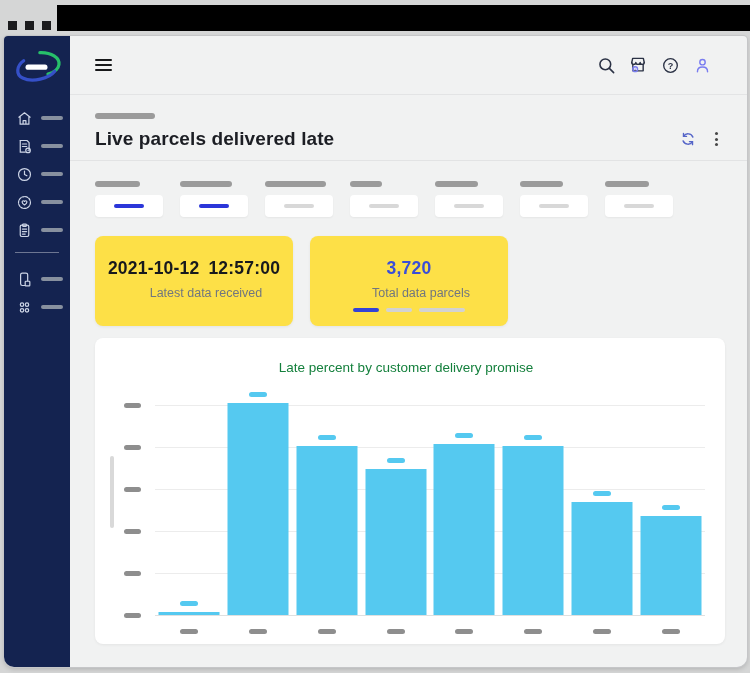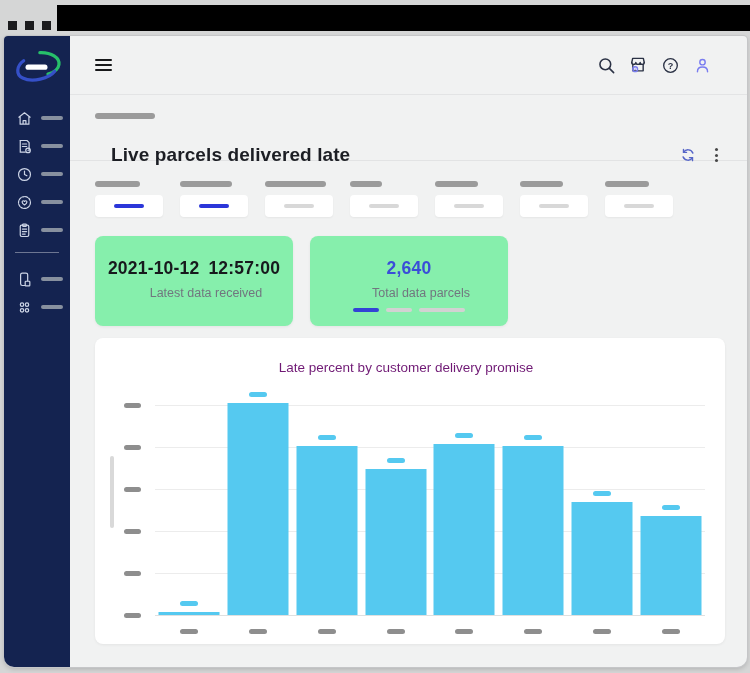--- a/index.html
+++ b/index.html
@@ -49,35 +49,35 @@
   .tab-group{width:68px;}
   .tab-label-dash{height:6px;border-radius:3px;background:#9b9b9b;}
   .tab-chip{margin-top:8px;height:22px;background:#fff;border-radius:4px;box-shadow:0 1px 2px rgba(0,0,0,.05);
             display:flex;align-items:center;justify-content:center;cursor:pointer;}
   .tab-chip i{display:block;width:30px;height:4.5px;border-radius:2.5px;}
   .tab-chip.active i{background:#2b36d9;}
   .tab-chip.inactive i{background:#d8d8d8;}
 
   
   .cards-row{display:flex;gap:17px;padding:19px 0 0 25px;}
-  .stat-card{position:relative;width:198px;height:90px;background:#86efac;border-radius:8px;
+  .stat-card{position:relative;width:198px;height:90px;background:#fde047;border-radius:8px;
              box-shadow:0 1px 3px rgba(0,0,0,.06);box-sizing:border-box;text-align:center;padding-top:22px;}
   .stat-value{font-size:17.5px;font-weight:700;color:#17191d;letter-spacing:.2px;}
   .stat-value .gap{display:inline-block;width:9px;}
   .stat-value.accent{color:#3a4ed8;}
   .stat-label{margin-top:7px;font-size:12.5px;color:#71767f;margin-left:24px;}
   .progress-row{position:absolute;left:0;right:0;bottom:14px;display:flex;gap:7px;justify-content:center;}
   .progress-row i{display:block;height:4.5px;border-radius:2.5px;}
   .progress-row i.filled{background:#3343d6;}
   .progress-row i.empty{background:#d2d2d2;}
 
   
   .chart-card{position:relative;margin:12px 0 0 25px;width:630px;height:306px;background:#fff;border-radius:8px;
               box-shadow:0 1px 3px rgba(0,0,0,.06);}
-  .chart-title{position:absolute;top:22px;left:0;right:8px;text-align:center;font-size:13.5px;font-weight:500;color:#701a75;}
+  .chart-title{position:absolute;top:22px;left:0;right:8px;text-align:center;font-size:13.5px;font-weight:500;color:#15803d;}
   .gridline{position:absolute;left:60px;width:550px;height:1px;background:#ececec;}
   .gridline.base{background:#dfe0e0;}
   .ytick-dash{position:absolute;left:29px;width:17px;height:5px;border-radius:2.5px;background:#8e8e8e;}
   .ylabel-dash{position:absolute;left:15px;top:118px;width:3.5px;height:72px;border-radius:2px;background:#d9d9d9;}
   .bars{position:absolute;left:60px;top:67px;width:550px;height:210px;display:flex;}
   .bar-slot{position:relative;flex:1;}
   .bar{position:absolute;bottom:0;left:50%;transform:translateX(-50%);width:61px;background:#55c9f0;}
   .bar-label-dash{position:absolute;left:50%;transform:translateX(-50%);width:18px;height:5px;border-radius:2.5px;background:#55c9f0;}
   .xtick-dash{position:absolute;left:50%;transform:translateX(-50%);bottom:-19px;width:18px;height:5px;border-radius:2.5px;background:#8e8e8e;}
 </style>
@@ -198,21 +198,21 @@
               <circle cx="12" cy="7.8" r="3.4"></circle>
                 <path d="M5.6 20c0-4.3 2.6-6 6.4-6s6.4 1.7 6.4 6"></path>
             </svg>
           </span>
         </div>
       </header>
 
       <section class="page-head">
         <div class="crumb-dash"></div>
         <div class="title-row">
-          <h1 class="page-title" style="margin:16px">Live parcels delivered late</h1>
+          <h1 class="page-title" style="margin:0">Live parcels delivered late</h1>
           <div class="head-actions">
             <span class="icon-btn">
               <svg width="18" height="18" viewBox="0 0 24 24" fill="none" stroke="#5565c8" stroke-width="1.9" stroke-linecap="round">
                 <path d="M18.5 9.5A7 7 0 0 0 6.2 8.2"></path>
                   <path d="M6 4.5v4h4"></path>
                 <path d="M5.5 14.5a7 7 0 0 0 12.3 1.3"></path>
                   <path d="M18 19.5v-4h-4"></path>
               </svg>
             </span>
             <span class="kebab icon-btn">
@@ -270,21 +270,21 @@
         </div>
 
       <div class="cards-row">
         <div class="stat-card">
           <div class="stat-value">
             <span>2021-10-12</span><span class="gap"></span><span>12:57:00</span>
           </div>
           <div class="stat-label">Latest data received</div>
         </div>
         <div class="stat-card">
-          <div class="stat-value accent">2,640</div>
+          <div class="stat-value accent">3,720</div>
           <div class="stat-label">Total data parcels</div>
           <div class="progress-row" id="progressRow">
               <i class="filled" style="width: 26px;"></i>
               <i class="empty" style="width: 26px;"></i>
               <i class="empty" style="width: 46px;"></i>
             </div>
         </div>
       </div>
 
       <div class="chart-card">

